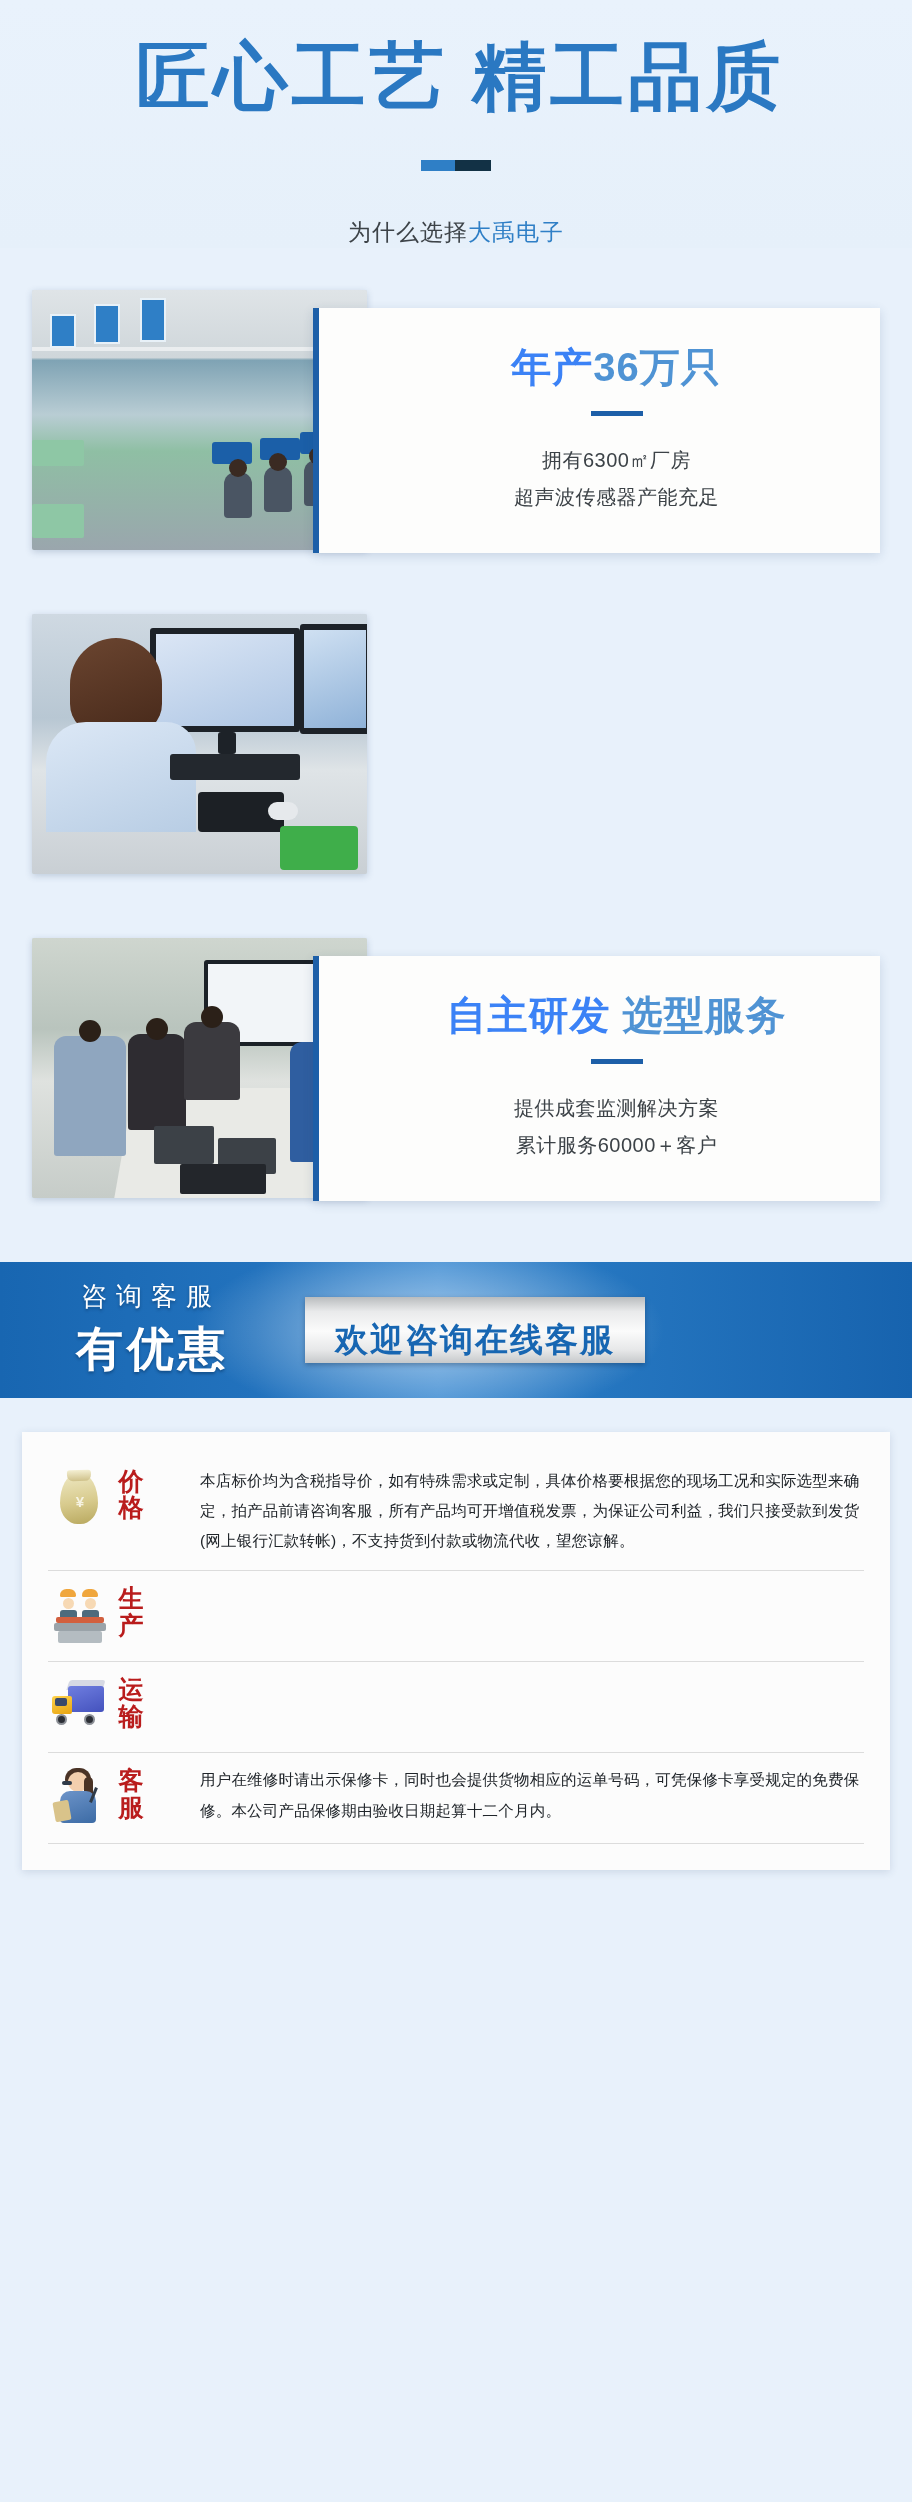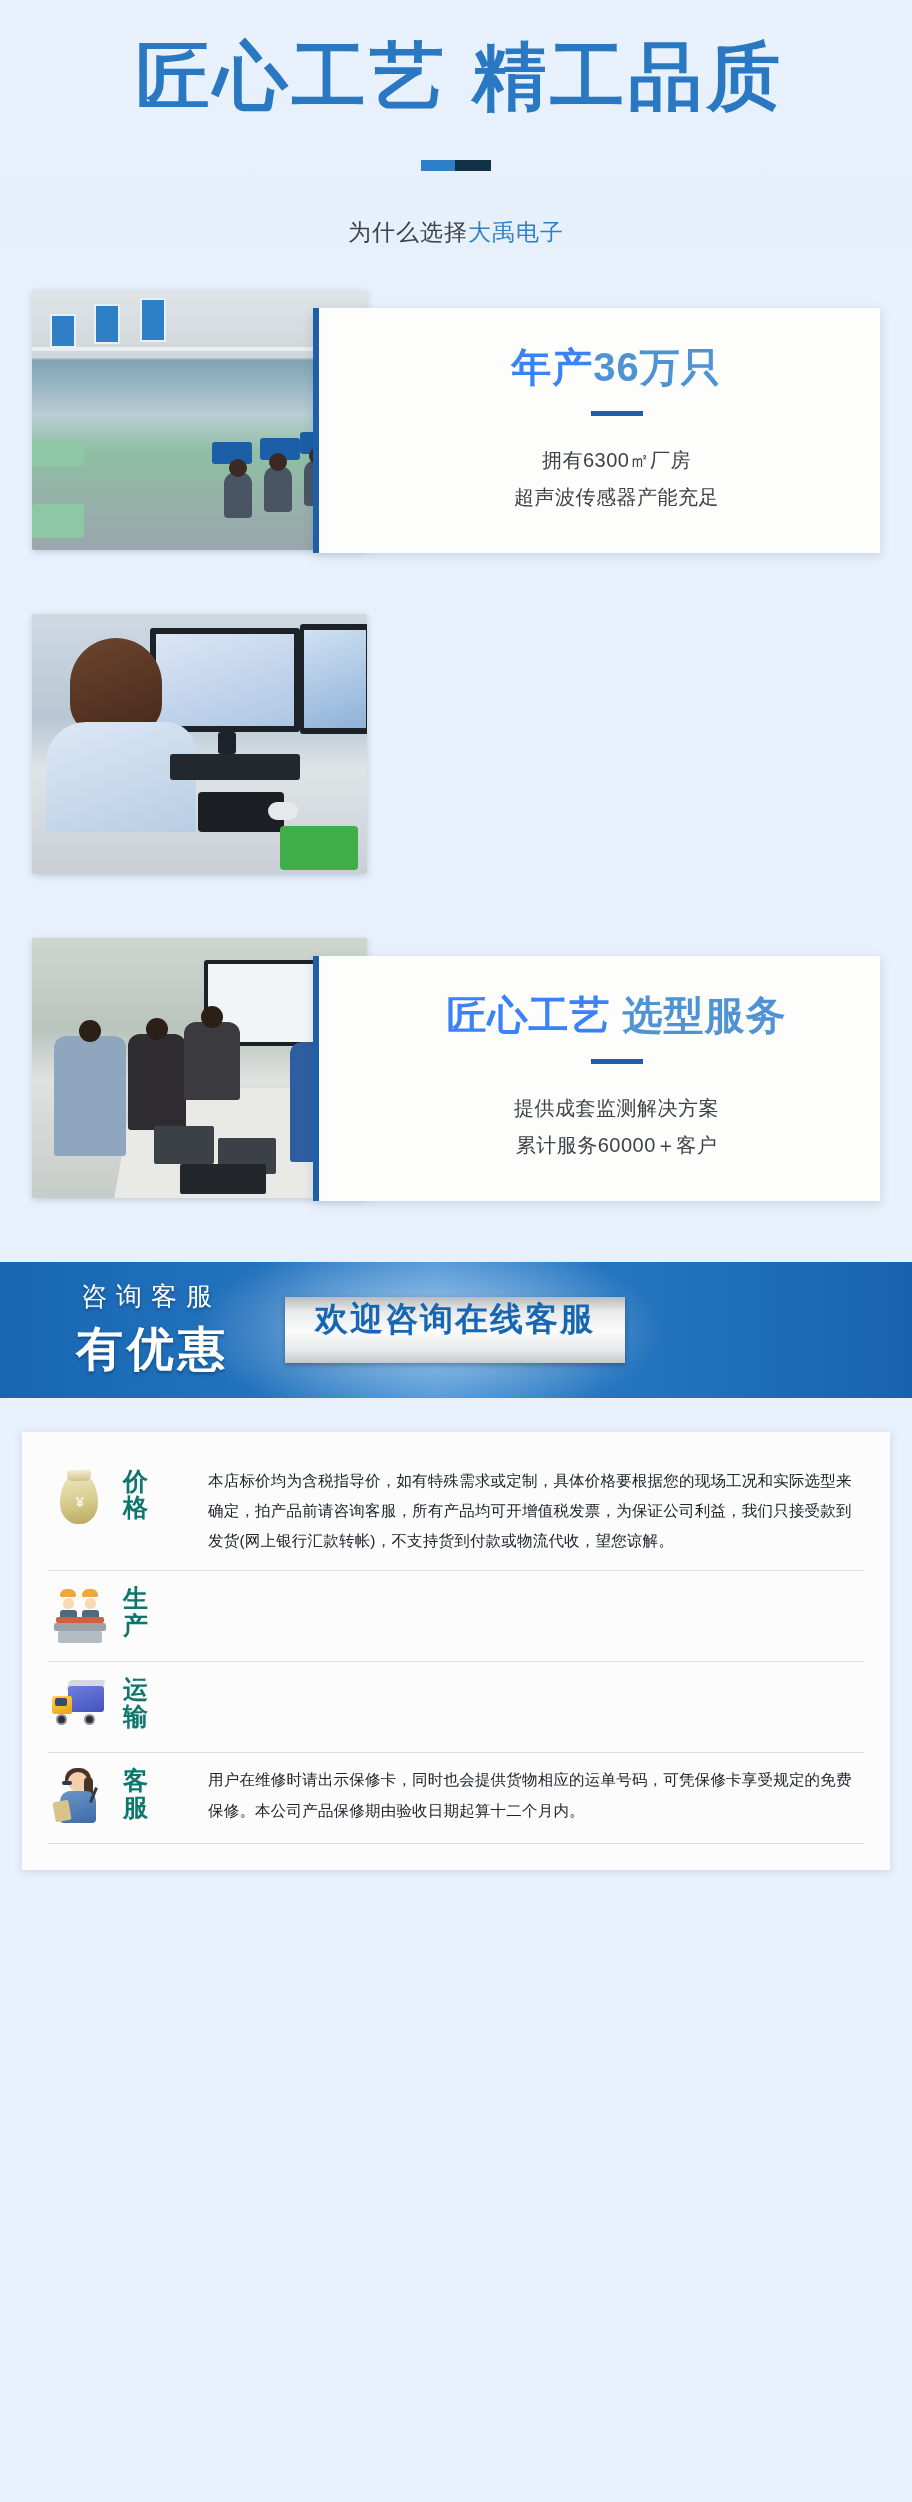--- a/index.html
+++ b/index.html
@@ -118,24 +118,24 @@
   }
   .cta-left{
     margin-left:72px;
     color:#fff;
     text-align:left;
     text-shadow:0 2px 3px rgba(0,40,80,.45);
   }
   .cta-left .l1{font-size:26px;letter-spacing:9px;padding-left:9px;}
   .cta-left .l2{font-size:47px;font-weight:bold;letter-spacing:4px;margin-top:4px;padding-left:4px;}
   .cta-btn{
-    margin-left:56px;
+    margin-left:76px;
     width:340px;height:66px;
     background:linear-gradient(180deg,#b9bcbe 0%,#e9eaeb 22%,#fbfbfb 52%,#e7e8e9 80%,#c6c9cb 100%);
-    display:flex;align-items:flex-start;justify-content:center;
+    display:flex;align-items:flex-end;justify-content:center;
     box-shadow:0 2px 5px rgba(0,30,60,.35);
   }
   .cta-btn span{
     font-size:33px;font-weight:bold;color:#1766b2;letter-spacing:2px;
   }
 
   
   .info-wrap{padding:34px 0 40px 0;}
   .info{
     margin:0 22px;
@@ -151,24 +151,24 @@
     border-bottom:1px solid #dcdcdc;
   }
   .info-row:last-child{border-bottom:1px solid #dcdcdc;}
   .info-icon{
     width:62px;height:62px;flex:0 0 62px;
     margin-right:4px;margin-top:2px;
     position:relative;
   }
   .info-label{
     width:34px;flex:0 0 34px;
-    font-size:25px;font-weight:bold;color:#0f766e;
+    font-size:25px;font-weight:bold;color:#b91c1c;
     line-height:1.06;
-    text-align:right;
-    margin-right:16px;margin-top:2px;
+    text-align:center;
+    margin-right:8px;margin-top:2px;
     letter-spacing:0;
   }
   .info-text{
     flex:1 1 auto;
     font-size:15.5px;
     line-height:1.95;
     color:#20252a;
     letter-spacing:.2px;
     margin-left:44px;
   }
@@ -324,21 +324,21 @@
           <div class="p" style="left:258px;top:104px;width:74px;height:120px;background:#2f5ea0;">
               <i></i>
             </div>
           <div class="lap" style="left:122px;top:188px;width:60px;height:38px;"></div>
           <div class="lap" style="left:186px;top:200px;width:58px;height:36px;"></div>
           <div class="lap" style="left:148px;top:226px;width:86px;height:30px;background:#23262b;"></div>
         </div>
       </div>
       <div class="panel">
         <div class="panel-title">
-          <span class="dk">匠心工艺</span><span>&nbsp;</span><span class="lt">选型服务</span>
+          <span class="dk">自主研发</span><span>&nbsp;</span><span class="lt">选型服务</span>
         </div>
         <div class="panel-rule"></div>
         <div class="panel-lines">
           <div>提供成套监测解决方案</div>
           <div>累计服务60000＋客户</div>
         </div>
       </div>
     </div>
 
   </section>

